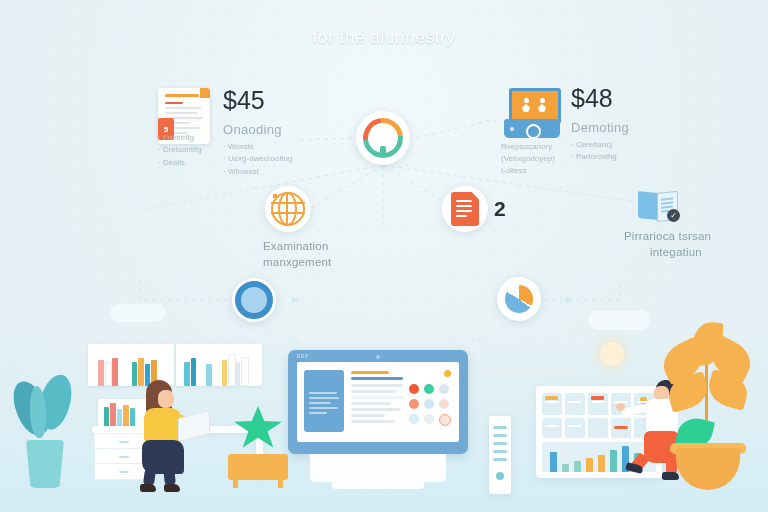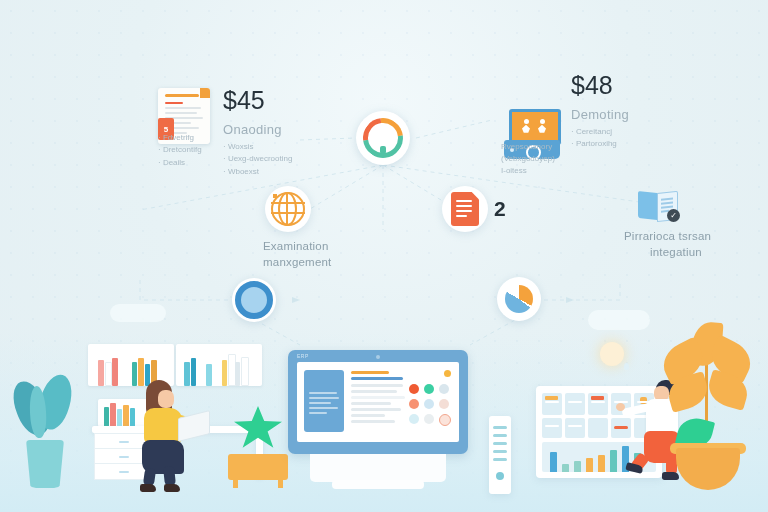--- a/index.html
+++ b/index.html
@@ -270,20 +270,21 @@
       <path d="M255 320 L300 345"></path>
       <path d="M515 320 L470 345"></path>
     </g>
     <g fill="#cfe4ec" opacity=".9">
       <polygon points="292,297 300,300 292,303"></polygon>
       <polygon points="566,297 574,300 566,303"></polygon>
     </g>
   </svg>
 
   <div class="title-wrap">
+    <div class="subtitle">for the alurinestry</div>
   </div>
 
   <div class="pricecard" style="left:152px;top:86px;">
     <div class="pc-thumb">
       <div class="doc">
         <div class="doc-corner"></div>
         <div class="barTop"></div>
         <div class="ln redln" style="top:14px;width:18px;"></div>
         <div class="ln" style="top:19px;width:36px;"></div>
         <div class="ln" style="top:24px;width:32px;"></div>
@@ -303,21 +304,21 @@
         <li>Wboexst</li>
       </ul>
     </div>
   </div>
   <ul class="pc-list abs" style="left:158px;top:128px;">
     <li>Fdvetrifg</li>
     <li>Dretcontifg</li>
     <li>Deails</li>
   </ul>
 
-  <div class="pricecard" style="left:500px;top:71px;align-items:flex-end;">
+  <div class="pricecard" style="left:500px;top:84px;">
     <div class="pc-thumb">
       <div class="laptop">
         <div class="lt-screen">
           <div class="lt-fig" style="left:10px;">
             <div class="hd"></div>
               <div class="bd"></div>
           </div>
           <div class="lt-fig" style="left:26px;">
             <div class="hd"></div>
               <div class="bd"></div>

